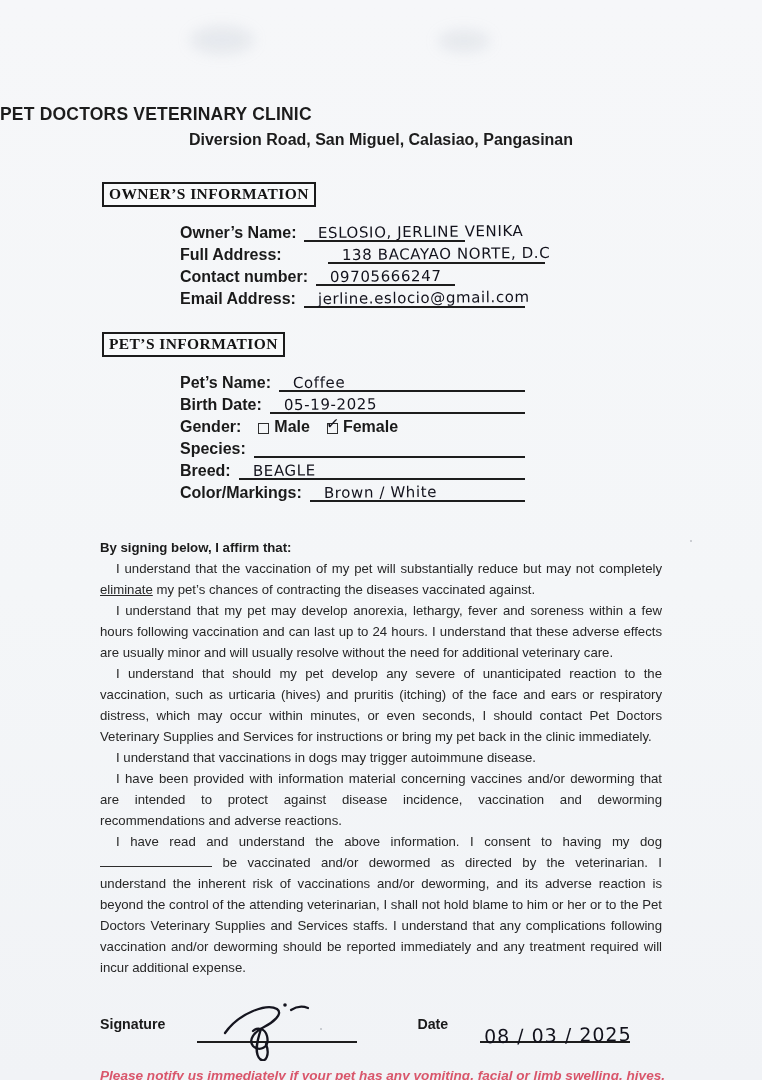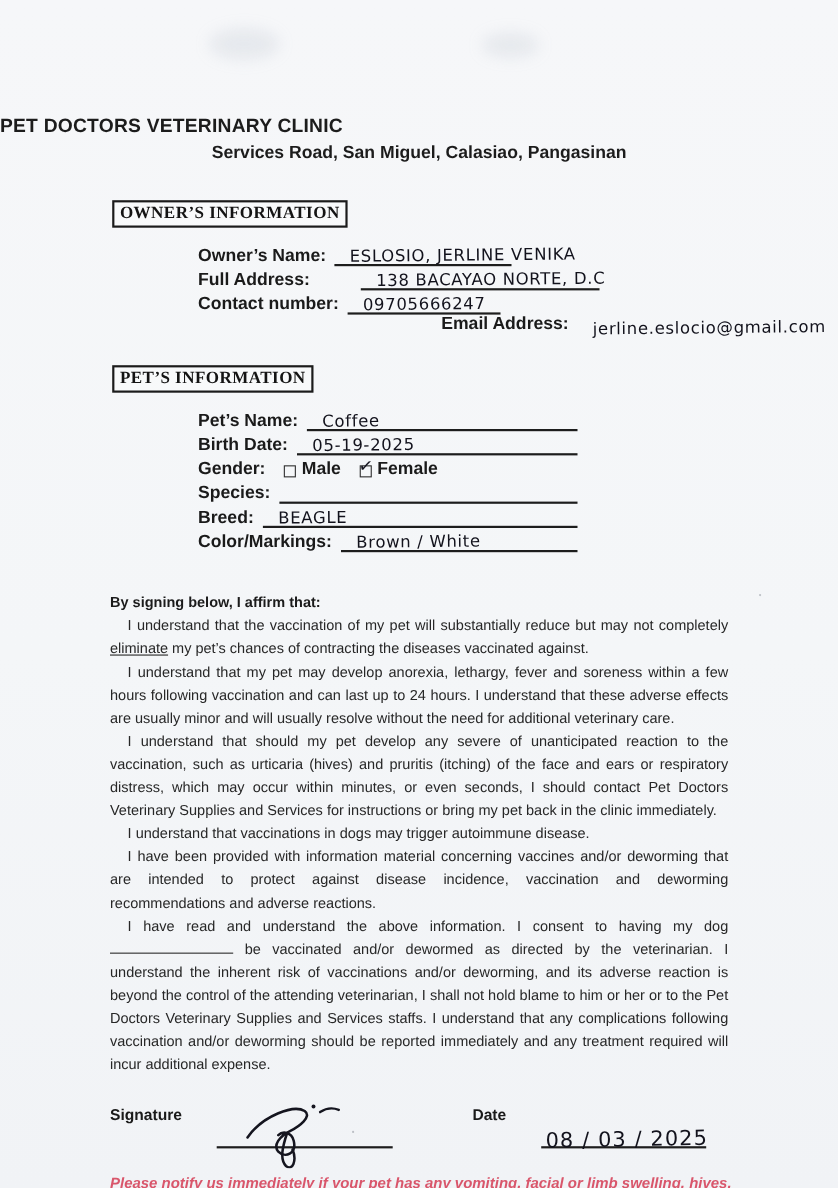--- a/index.html
+++ b/index.html
@@ -21,59 +21,59 @@
          letter-spacing:.4px;color:#141414;background:rgba(255,255,255,.35);}
   .section-heading.pet-h{margin-top:24px;}
 
   .fields{margin:13px 0 0 180px;}
   .frow{display:flex;align-items:flex-end;height:22px;position:relative;}
   .flabel{font-weight:bold;font-size:16px;white-space:nowrap;padding-right:8px;color:#1a1a1a;}
   .fill{position:relative;flex:1;border-bottom:2px solid #1d1d1d;height:100%;}
   .hand{font-family:"DejaVu Sans",sans-serif;color:#12121c;}
   .fill .hand{position:absolute;left:14px;bottom:-2px;font-size:15px;white-space:nowrap;
          letter-spacing:.6px;transform:rotate(-.6deg);transform-origin:left bottom;}
-  .w285{width:285px;} .w365{width:365px;gap:38px;} .w275{width:275px;} .w345{width:345px;flex-direction:column;}
+  .w285{width:285px;} .w365{width:365px;gap:38px;} .w275{width:275px;} .w345{width:345px;}
   .pet-fields .frow{width:345px;}
   .gender-row{border-bottom:none;}
   .cb{display:inline-block;position:relative;width:9px;height:9px;border:1.4px solid #2e2e2e;
       margin:0 5px 2px 9px;vertical-align:baseline;}
   .cb .tick{position:absolute;left:-2px;top:-10px;font-family:"DejaVu Sans",sans-serif;
       font-size:16px;color:#15151f;transform:rotate(6deg);}
 
   .body-text{margin:35px 100px 0;width:562px;text-align:justify;font-size:13.2px;
       line-height:21px;color:#272727;}
   .body-text p{margin:0;text-indent:16px;}
   .affirm-heading{font-weight:bold;text-indent:0 !important;color:#1b1b1b;}
   .u{text-decoration:underline;}
   .blank{display:inline-block;width:112px;height:11px;border-bottom:1.4px solid #2c2c2c;}
 
-  .sig-row{margin:28px 0 0 100px;display:flex;align-items:flex-start;height:36px;gap:32px;}
+  .sig-row{margin:28px 0 0 100px;display:flex;align-items:center;height:36px;gap:32px;}
   .sig-label{font-weight:bold;font-size:14.2px;color:#1a1a1a;}
   .sig-line{position:relative;width:160px;border-bottom:2px solid #1d1d1d;height:100%;}
   .sig-svg{position:absolute;left:24px;bottom:-20px;}
-  .date-label{margin-left:40px;}
+  .date-label{margin-left:28px;}
   .date-line{position:relative;width:150px;border-bottom:2px solid #1d1d1d;height:100%;}
   .date-line .hand{position:absolute;left:4px;bottom:-5px;font-size:19px;letter-spacing:1px;
       white-space:nowrap;transform:rotate(-1deg);}
 
   .red-note{margin:24px 100px 0;width:575px;font-size:13.6px;font-style:italic;font-weight:bold;
       color:#d9566b;line-height:1.5;}
 </style>
 </head>
 <body>
 
 <div class="page">
   <div class="smudge s1"></div>
   <div class="smudge s2"></div>
   <div class="speck" style="left:320px;top:1028px;"></div>
 
   <div class="speck" style="left:690px;top:540px;"></div>
 
   <h1 class="title">PET DOCTORS VETERINARY CLINIC</h1>
-  <h2 class="subtitle">Services Road, San Miguel, Calasiao, Pangasinan</h2>
+  <h2 class="subtitle">Diversion Road, San Miguel, Calasiao, Pangasinan</h2>
 
   <div class="section-heading">OWNER’S INFORMATION</div>
 
   <div class="fields owner-fields">
     <div class="frow w285">
       <span class="flabel">Owner’s Name:</span>
       <span class="fill">
           <span class="hand">ESLOSIO, JERLINE VENIKA</span>
         </span>
     </div>

